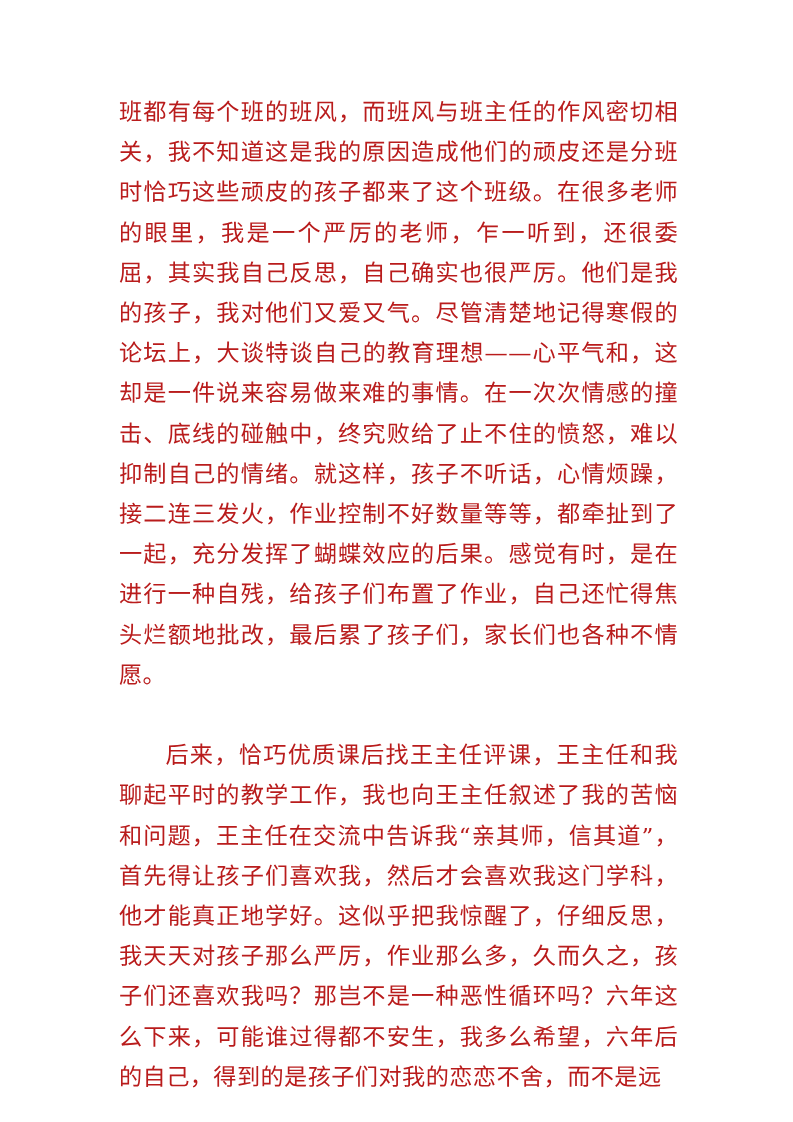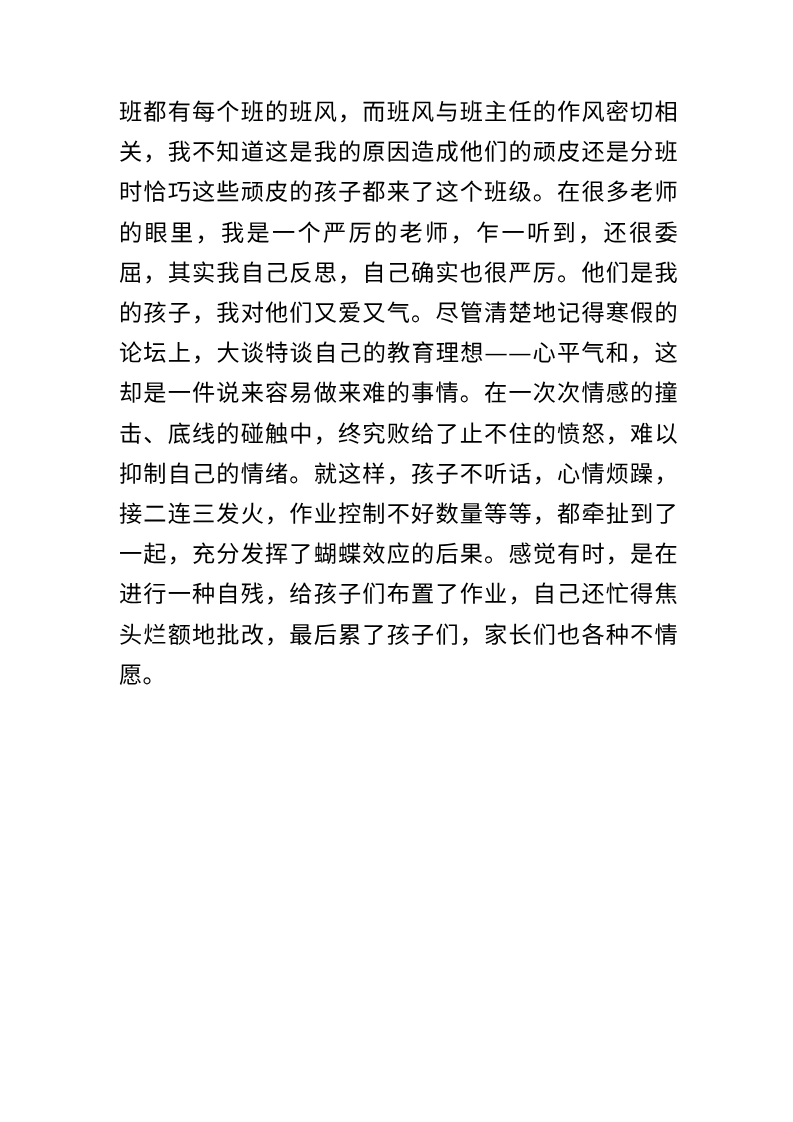--- a/index.html
+++ b/index.html
@@ -26,21 +26,21 @@
 
   .text-block {
     position: absolute;
     left: 119px;
     top: 92px;
     width: 559px;
   }
 
   .para {
     margin: 0;
-    color: #000000;
+    color: #b91c1c;
     font-size: 23.2px;
     line-height: 40.2px;
     letter-spacing: 0.4px;
     text-align: justify;
     text-justify: inter-character;
     text-align-last: left;
     word-break: break-all;
     font-weight: 400;
     -webkit-font-smoothing: antialiased;
   }
@@ -52,14 +52,15 @@
   .para.indent {
     text-indent: 2em;
   }
 </style>
 </head>
 <body>
 
 <div class="page">
   <div class="text-block">
     <p class="para">班都有每个班的班风，而班风与班主任的作风密切相关，我不知道这是我的原因造成他们的顽皮还是分班时恰巧这些顽皮的孩子都来了这个班级。在很多老师的眼里，我是一个严厉的老师，乍一听到，还很委屈，其实我自己反思，自己确实也很严厉。他们是我的孩子，我对他们又爱又气。尽管清楚地记得寒假的论坛上，大谈特谈自己的教育理想——心平气和，这却是一件说来容易做来难的事情。在一次次情感的撞击、底线的碰触中，终究败给了止不住的愤怒，难以抑制自己的情绪。就这样，孩子不听话，心情烦躁，接二连三发火，作业控制不好数量等等，都牵扯到了一起，充分发挥了蝴蝶效应的后果。感觉有时，是在进行一种自残，给孩子们布置了作业，自己还忙得焦头烂额地批改，最后累了孩子们，家长们也各种不情愿。</p>
+    <p class="para indent">后来，恰巧优质课后找王主任评课，王主任和我聊起平时的教学工作，我也向王主任叙述了我的苦恼和问题，王主任在交流中告诉我“亲其师，信其道”，首先得让孩子们喜欢我，然后才会喜欢我这门学科，他才能真正地学好。这似乎把我惊醒了，仔细反思，我天天对孩子那么严厉，作业那么多，久而久之，孩子们还喜欢我吗？那岂不是一种恶性循环吗？六年这么下来，可能谁过得都不安生，我多么希望，六年后的自己，得到的是孩子们对我的恋恋不舍，而不是远</p>
   </div>
 </div>
 
 </body></html>

